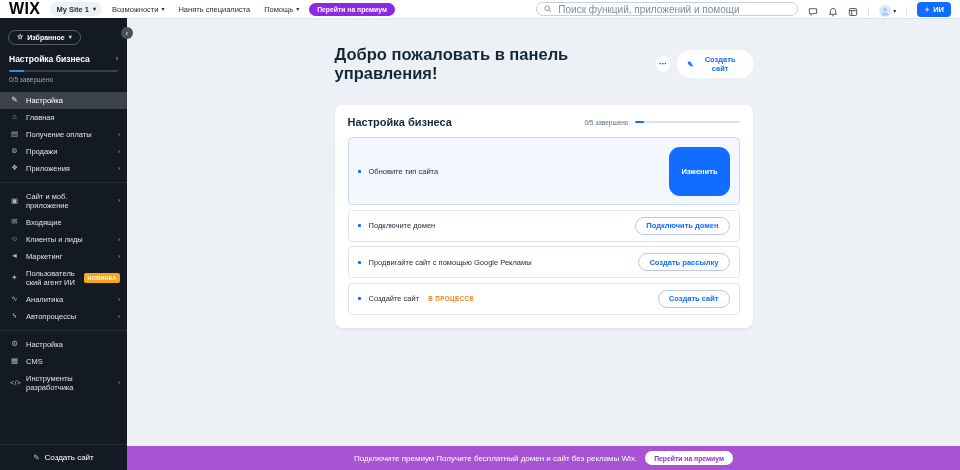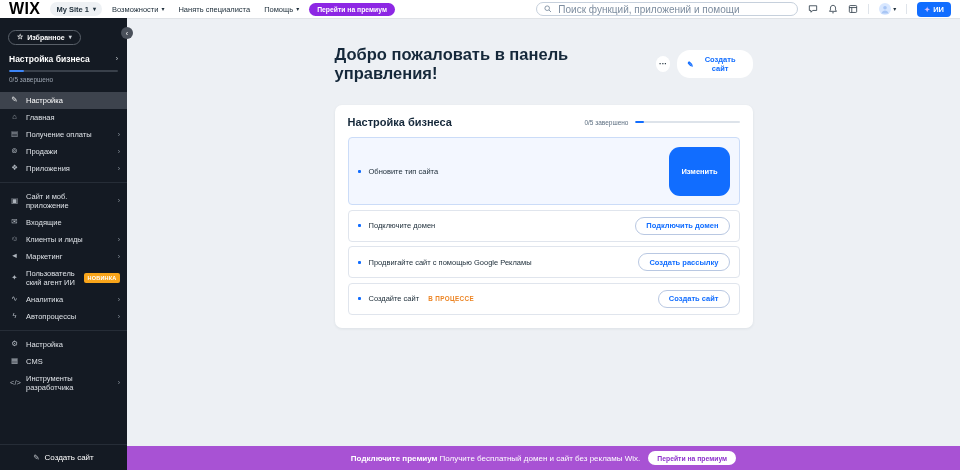--- a/index.html
+++ b/index.html
@@ -15,21 +15,21 @@
              padding:2.5px 6px;font-size:7.5px;font-weight:700;color:#20303c;font-family:inherit}
   .nav{display:flex;gap:14px;align-items:center}
   .nav-item{display:flex;gap:3px;align-items:center;font-size:7.5px;color:#20303c;cursor:pointer}
   .chev{font-size:6px;color:#20303c;line-height:1}
   .premium-btn{background:var(--premium-purple,#8d27e4);color:#fff;border:none;border-radius:9px;
                padding:3px 8px;font-size:6.8px;font-weight:700;font-family:inherit}
   .search{margin-left:auto;width:246px;height:12px;border:1px solid #c6d0dc;border-radius:12px;
           display:flex;align-items:center;gap:4px;padding:0 7px;background:#fff}
   .search input{border:none;outline:none;flex:1;font-size:10px;color:#20303c;font-family:inherit;background:transparent}
   .search input::placeholder{color:#7d8d9f}
-  .top-icons{display:flex;align-items:center;gap:10px}
+  .top-icons{display:flex;align-items:flex-end;gap:10px}
   .icon-btn{background:none;border:none;padding:0;display:flex;align-items:center}
   .sep{width:1px;height:10px;background:#dfe4ea}
   .avatar-wrap{display:flex;align-items:center;gap:2px;cursor:pointer}
   .ai-btn{display:flex;align-items:center;gap:3px;background:var(--accent-blue,#116dff);color:#fff;border:none;
           border-radius:4px;padding:3px 7px;font-size:7.5px;font-weight:800;font-family:inherit}
   .ai-btn .spark{color:#d3bdff;font-size:7px;line-height:1}
 
   
   .sidebar{position:absolute;left:0;top:18px;bottom:0;width:127px;background:var(--sidebar-dark,#141a23);
            color:#e4e7ec;display:flex;flex-direction:column;z-index:20}
@@ -85,21 +85,21 @@
   .task.active .task-label{font-weight:400}
   .task-status{font-size:6.3px;font-weight:700;color:var(--status-orange,#ec8423);margin-left:9px;letter-spacing:.4px}
   .btn{margin-left:auto;font-family:inherit;border-radius:11px;font-size:7.5px;padding:3.5px 10px;
        background:#fff;color:var(--accent-blue,#116dff);border:1px solid #b9c8e2;font-weight:700}
   .btn.primary{background:var(--accent-blue,#116dff);color:#fff;border:none;padding:20px 12px}
 
   
   .footer-bar{position:absolute;left:127px;right:0;bottom:0;height:24px;background:var(--footer-purple,#a852d4);
               display:flex;align-items:center;justify-content:center;gap:8px;color:#fff}
   .footer-text{font-size:8px}
-  .footer-bold{font-weight:700;margin-right:2px}
+  .footer-bold{font-weight:400;margin-right:2px}
   .footer-btn{background:#fff;color:#8d33cc;border:none;border-radius:11px;padding:3.5px 9px;
               font-size:6.8px;font-weight:700;font-family:inherit}
   svg{display:block}
 </style>
 </head>
 <body>
 
 <header class="topbar">
   <div class="logo">WIX</div>
   <button class="site-pill">

